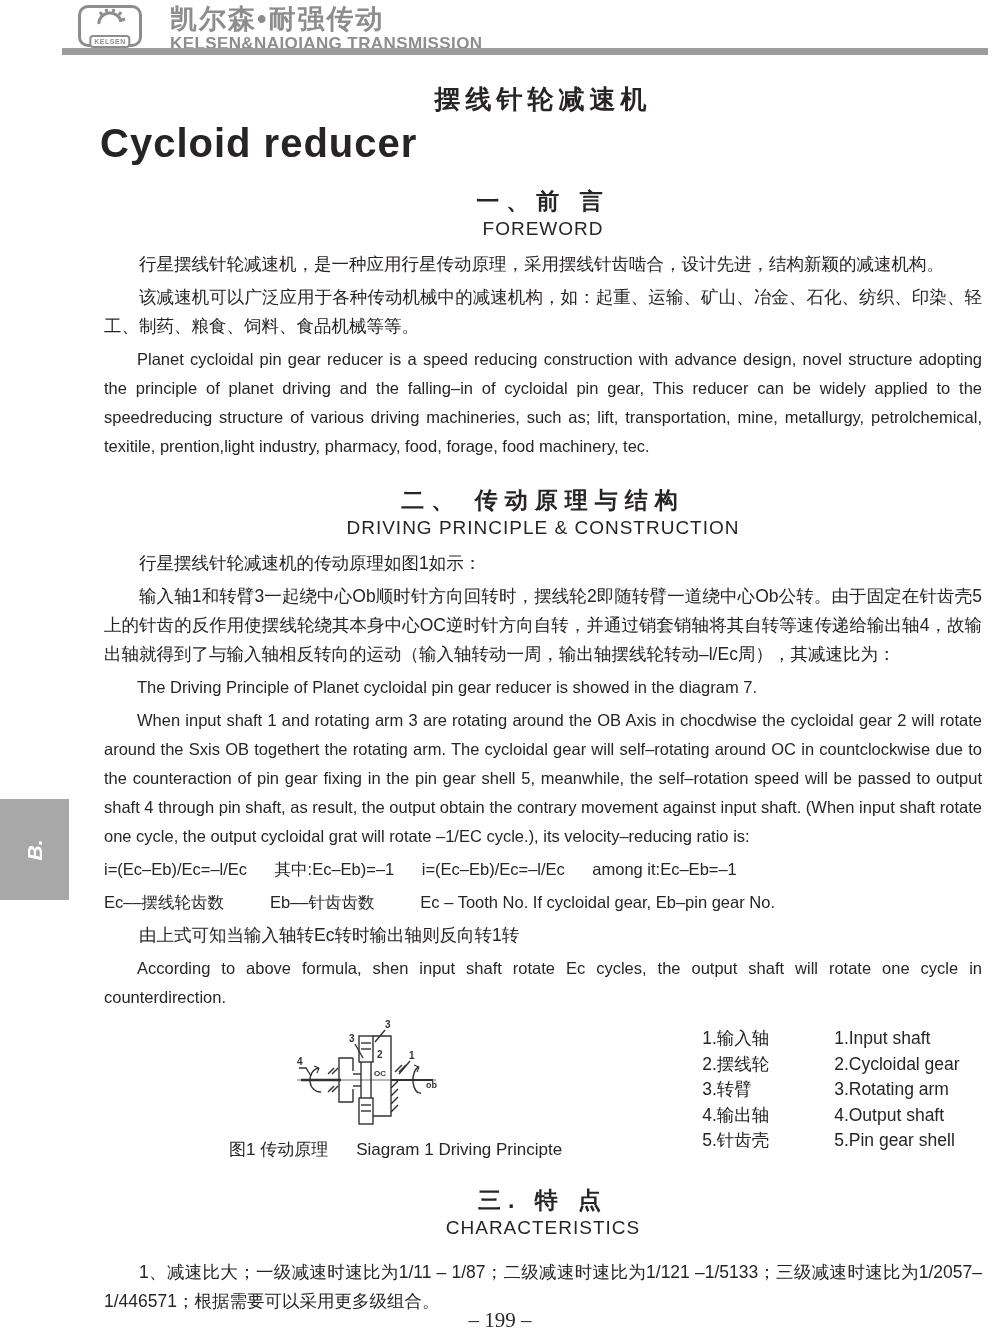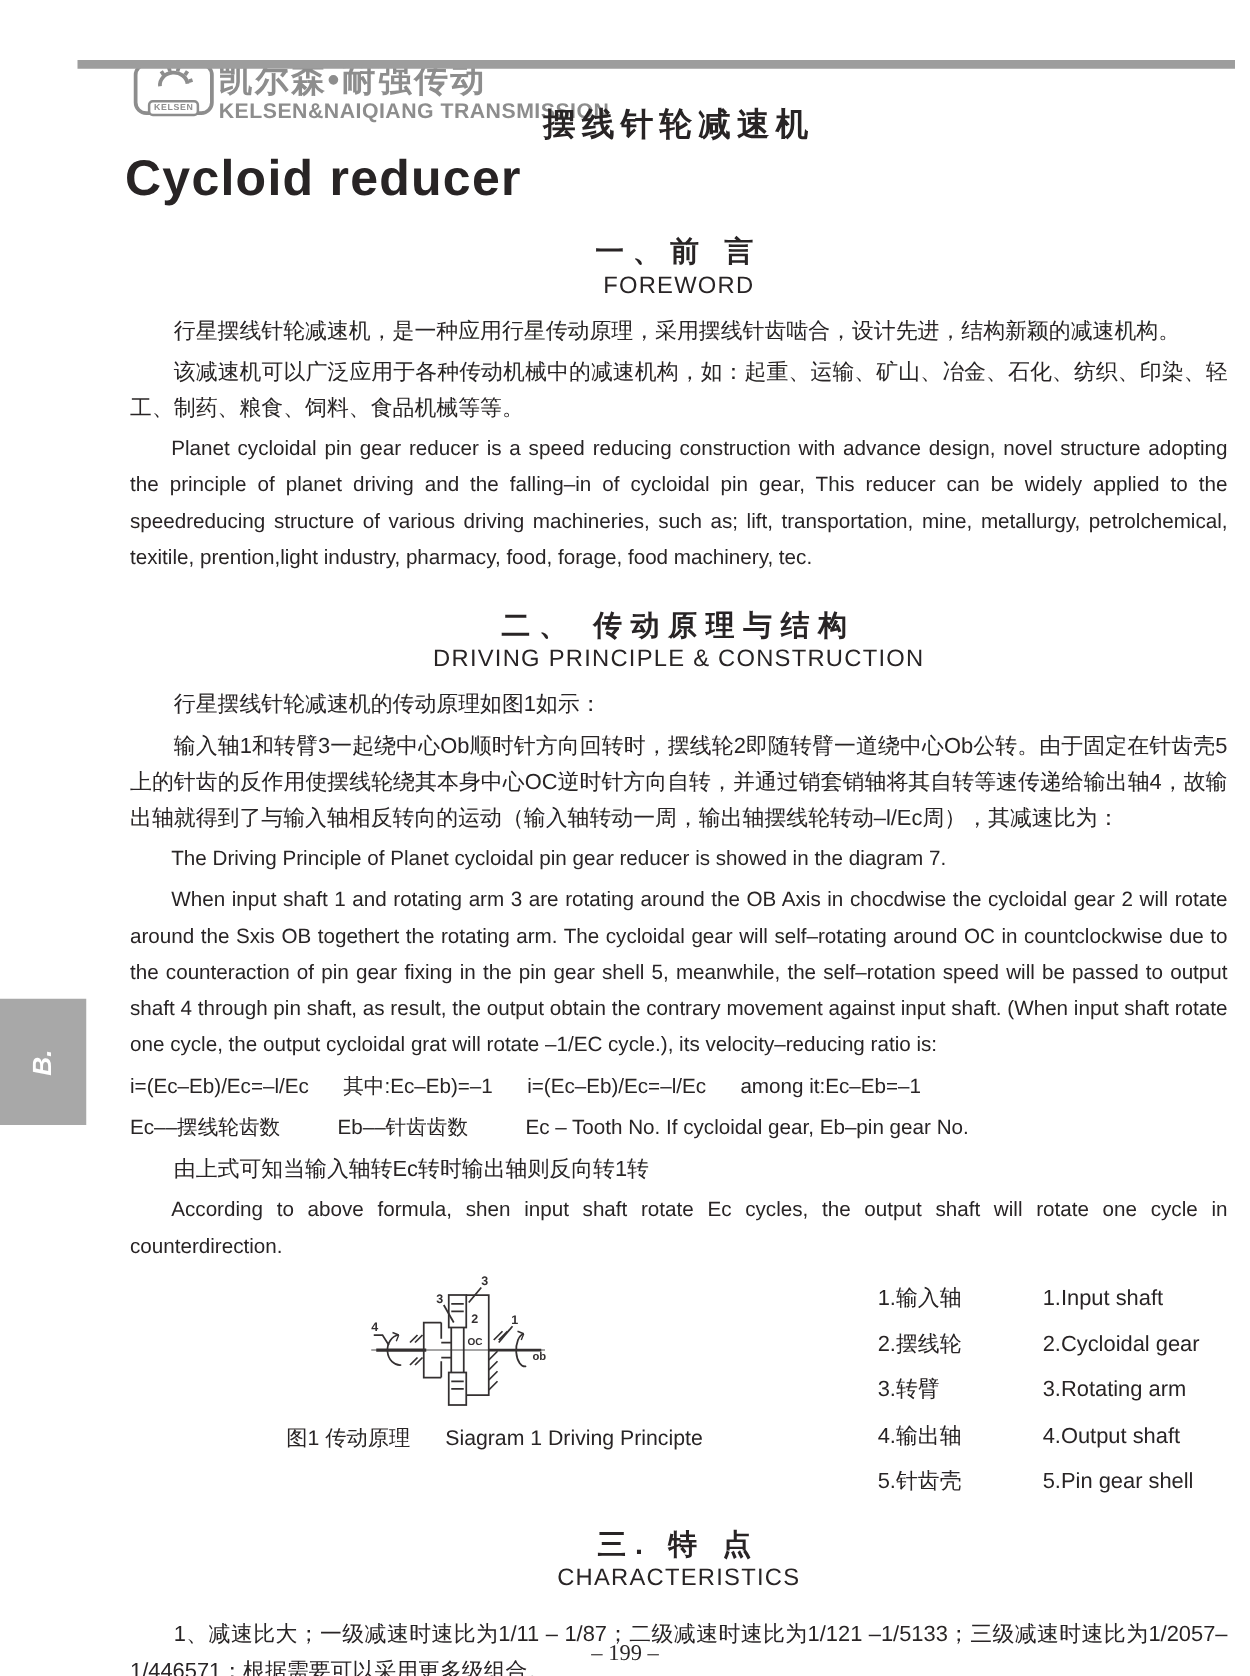--- a/index.html
+++ b/index.html
@@ -1,19 +1,19 @@
 <!DOCTYPE html>
 <html><head>
 <meta charset="utf-8">
 <style>
   html,body{margin:0;padding:0;background:#ffffff;}
   .page{position:relative;width:1000px;height:1341px;background:#fff;overflow:hidden;
         font-family:"Liberation Sans",sans-serif;color:#282425;}
   
-  .header{position:absolute;top:5px;left:107px;display:flex;gap:4px;align-items:flex-start;margin-top:45px;}
+  .header{position:absolute;top:5px;left:78px;display:flex;gap:28px;align-items:flex-start;}
   .logo-box{width:58px;height:36px;border:3px solid #8d8d8d;border-radius:10px;position:relative;
             display:flex;align-items:flex-start;justify-content:center;background:#fff;}
   .logo-kelsen{position:absolute;bottom:-4px;left:50%;transform:translateX(-50%);
                background:#fff;border:2px solid #8d8d8d;border-radius:4px;font-size:7px;
                font-weight:bold;color:#8d8d8d;padding:0 3px;letter-spacing:.5px;line-height:9px;}
   .brand-cn{font-size:27px;font-weight:bold;color:#8d8d8d;letter-spacing:2px;line-height:28px;}
   .brand-en{font-size:17px;font-weight:bold;color:#8d8d8d;letter-spacing:.4px;margin-top:1px;}
   .top-bar{position:absolute;top:48px;left:62px;right:12px;height:7px;background:#9d9d9d;}
   
   .side-tab{position:absolute;left:0;top:799px;width:69px;height:101px;background:#a8a8a8;
@@ -31,24 +31,24 @@
   .en{font-size:16.5px;line-height:29px;text-align:justify;}
   .indent{text-indent:2em;}
   .formula{white-space:pre-wrap;font-size:16.5px;line-height:29px;}
   .body-block{margin-top:9px;}
   
   .figure-row{display:flex;margin-top:6px;align-items:flex-start;}
   .fig{margin-left:195px;}
   .fig-cap{font-size:17px;margin-left:-66px;margin-top:4px;white-space:nowrap;}
   .fig-cap .gap{display:inline-block;width:28px;}
   .parts{margin-left:140px;margin-top:10px;display:grid;grid-template-columns:132px auto;
-         font-size:17.5px;line-height:21.5px;row-gap:15px;}
+         font-size:17.5px;line-height:21.5px;row-gap:4px;}
   .diagram-svg text{font-family:"Liberation Sans",sans-serif;font-weight:bold;fill:#343031;}
   .footer{position:absolute;bottom:8px;left:0;width:100%;text-align:center;
-          font-family:"Liberation Serif",serif;font-size:18px;color:#2b2728;}
+          font-family:"Liberation Serif",serif;font-size:21px;color:#2b2728;}
 </style>
 </head>
 <body>
 
 <div class="page">
 
   <div class="header">
     <div class="logo-box">
       <svg width="34" height="24" viewBox="0 0 34 24">
         <path d="M6,16 a10,9 0 0 1 22,-2" fill="none" stroke="#8d8d8d" stroke-width="3"></path>

